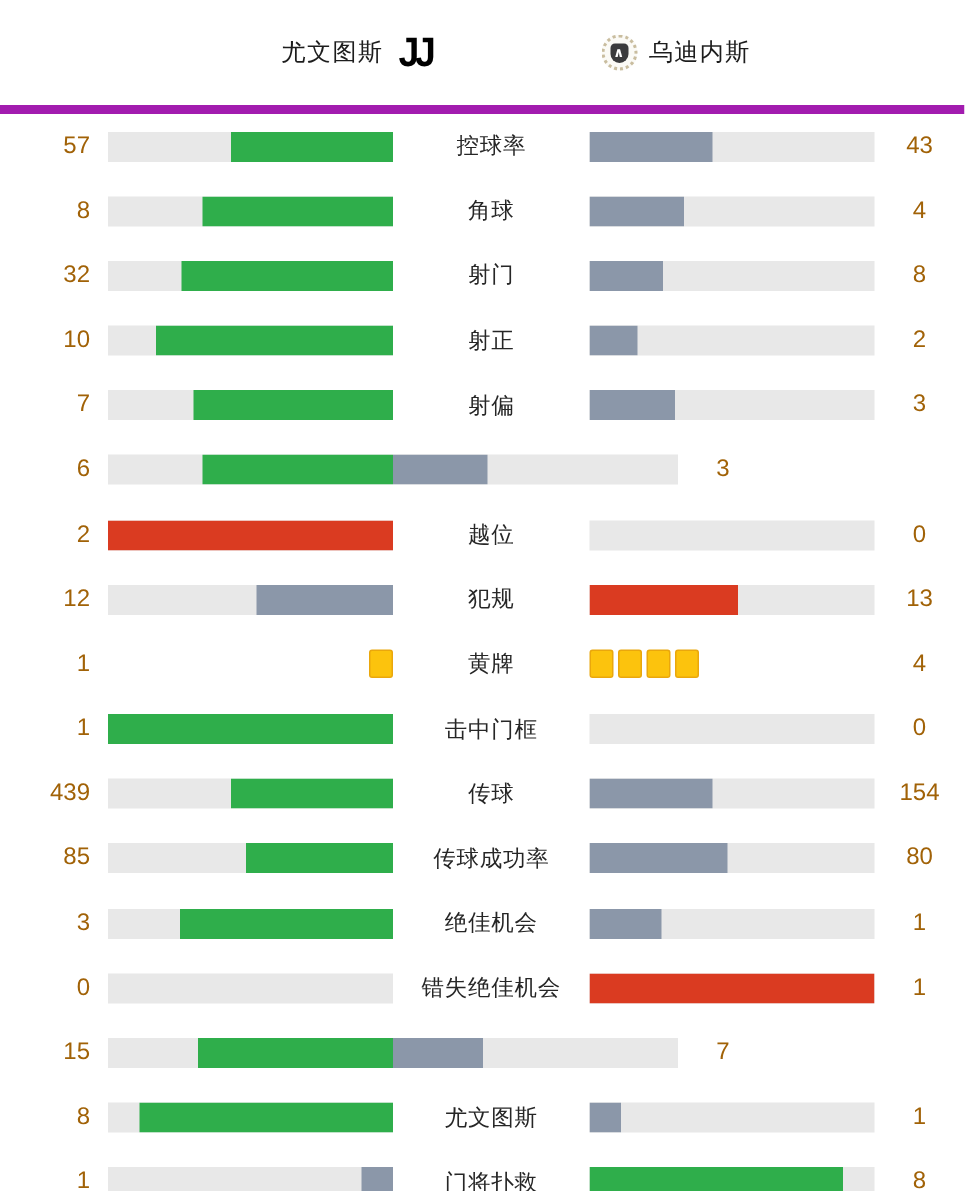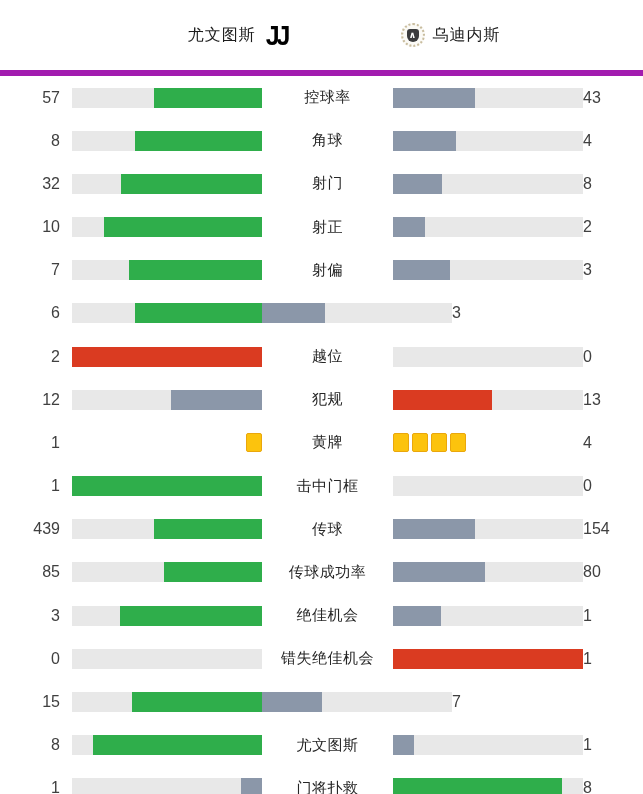--- a/index.html
+++ b/index.html
@@ -29,23 +29,23 @@
   }
   .udi-core{
     width:12px;height:13px;background:#3b3b3d;
     border-radius:3px 3px 6px 6px;
     color:#fff;font-size:9px;font-weight:bold;line-height:13px;
     text-align:center;
   }
   
   .stats{display:flex;flex-direction:column;}
   .stat-row{height:43.18px;display:flex;align-items:center;}
-  .val{font-size:16px;color:#404040;box-sizing:border-box;}
+  .val{font-size:16px;color:#a16207;box-sizing:border-box;}
   .val.home{width:72px;text-align:right;padding-right:12px;}
-  .val.away{width:60px;}
+  .val.away{width:60px;text-align:center;}
   .bar{width:190px;height:20px;background:#e8e8e8;position:relative;overflow:hidden;}
   .bar.cards{background:transparent;display:flex;align-items:center;gap:3px;overflow:visible;}
   .bar.cards.home{justify-content:flex-end;}
   .bar.cards.away{justify-content:flex-start;}
   .fill{position:absolute;top:0;height:100%;}
   .fill.home{right:0;}
   .fill.away{left:0;}
   .card{
     width:16px;height:19px;border-radius:2px;
     box-sizing:border-box;

